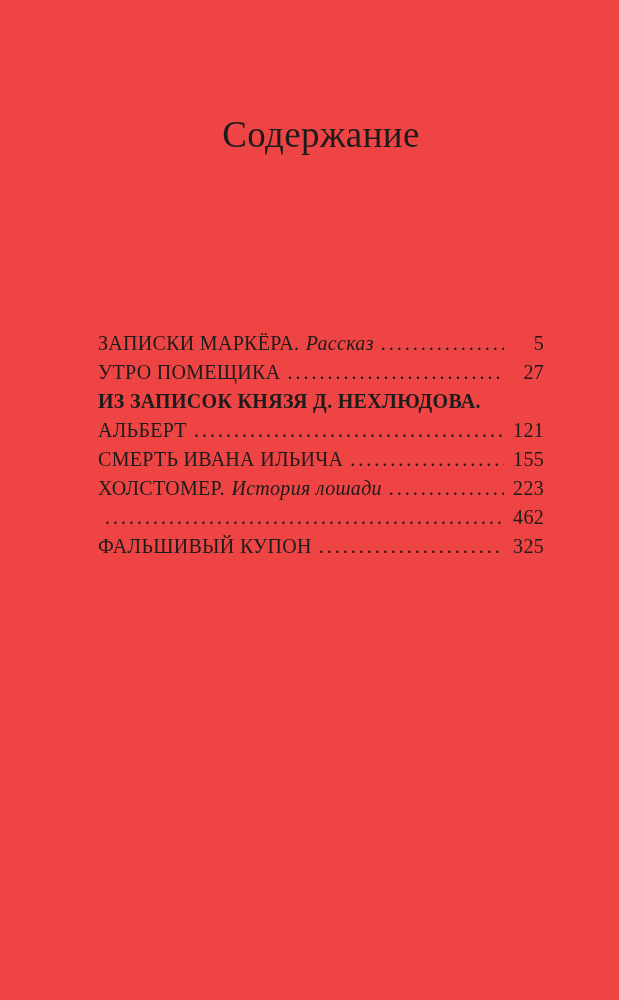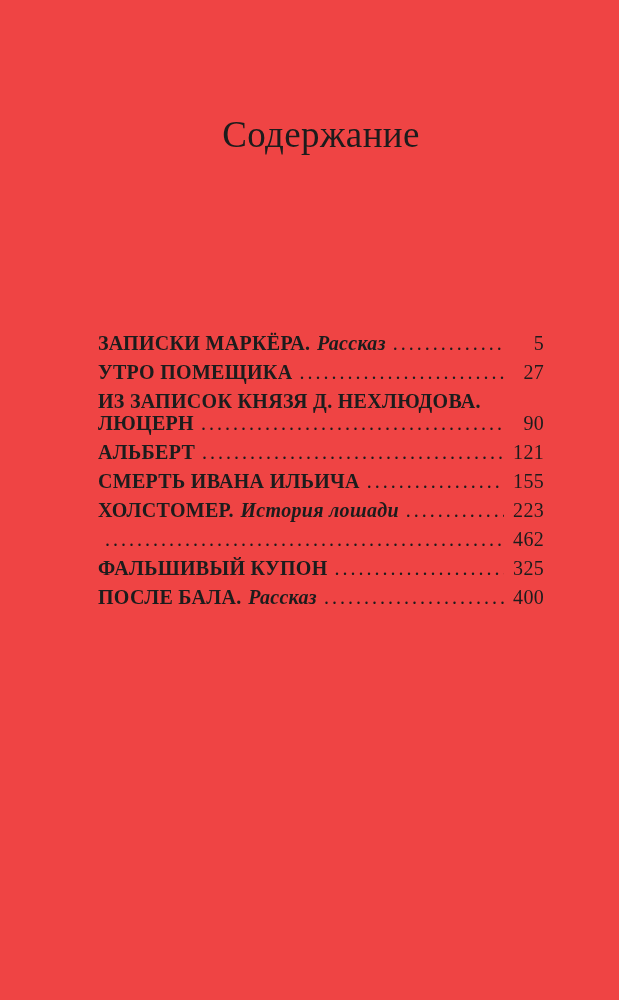--- a/index.html
+++ b/index.html
@@ -53,21 +53,20 @@
     font-weight: bold;
   }
   .toc-line {
     display: flex;
     align-items: baseline;
     width: 100%;
   }
   .entry-title {
     flex: 0 0 auto;
     white-space: nowrap;
-    font-weight: bold;
   }
   .entry-subtitle {
     font-style: italic;
     margin-left: 0.33em;
   }
   .entry-subtitle:empty { display: none; }
   .dot-leader {
     flex: 1 1 auto;
     overflow: hidden;
     white-space: nowrap;
@@ -105,25 +104,20 @@
       <li class="toc-entry">
         <div class="toc-line">
           <span class="entry-title"><span>УТРО ПОМЕЩИКА</span></span>
           <span class="dot-leader"></span>
           <span class="entry-page">27</span>
         </div>
       </li>
 
       <li class="toc-entry">
         <span class="toc-pretitle">ИЗ ЗАПИСОК КНЯЗЯ Д. НЕХЛЮДОВА.</span>
-        <div class="toc-line">
-          <span class="entry-title"><span>ЛЮЦЕРН</span></span>
-          <span class="dot-leader"></span>
-          <span class="entry-page">90</span>
-        </div>
       </li>
 
       <li class="toc-entry">
         <div class="toc-line">
           <span class="entry-title"><span>АЛЬБЕРТ</span></span>
           <span class="dot-leader"></span>
           <span class="entry-page">121</span>
         </div>
       </li>
 
@@ -151,23 +145,16 @@
       </li>
 
       <li class="toc-entry">
         <div class="toc-line">
           <span class="entry-title"><span>ФАЛЬШИВЫЙ КУПОН</span></span>
           <span class="dot-leader"></span>
           <span class="entry-page">325</span>
         </div>
       </li>
 
-      <li class="toc-entry">
-        <div class="toc-line">
-          <span class="entry-title"><span>ПОСЛЕ БАЛА.</span><em class="entry-subtitle">Рассказ</em></span>
-          <span class="dot-leader"></span>
-          <span class="entry-page">400</span>
-        </div>
-      </li>
 
     </ul>
   </div>
 </div>
 
 </body></html>

